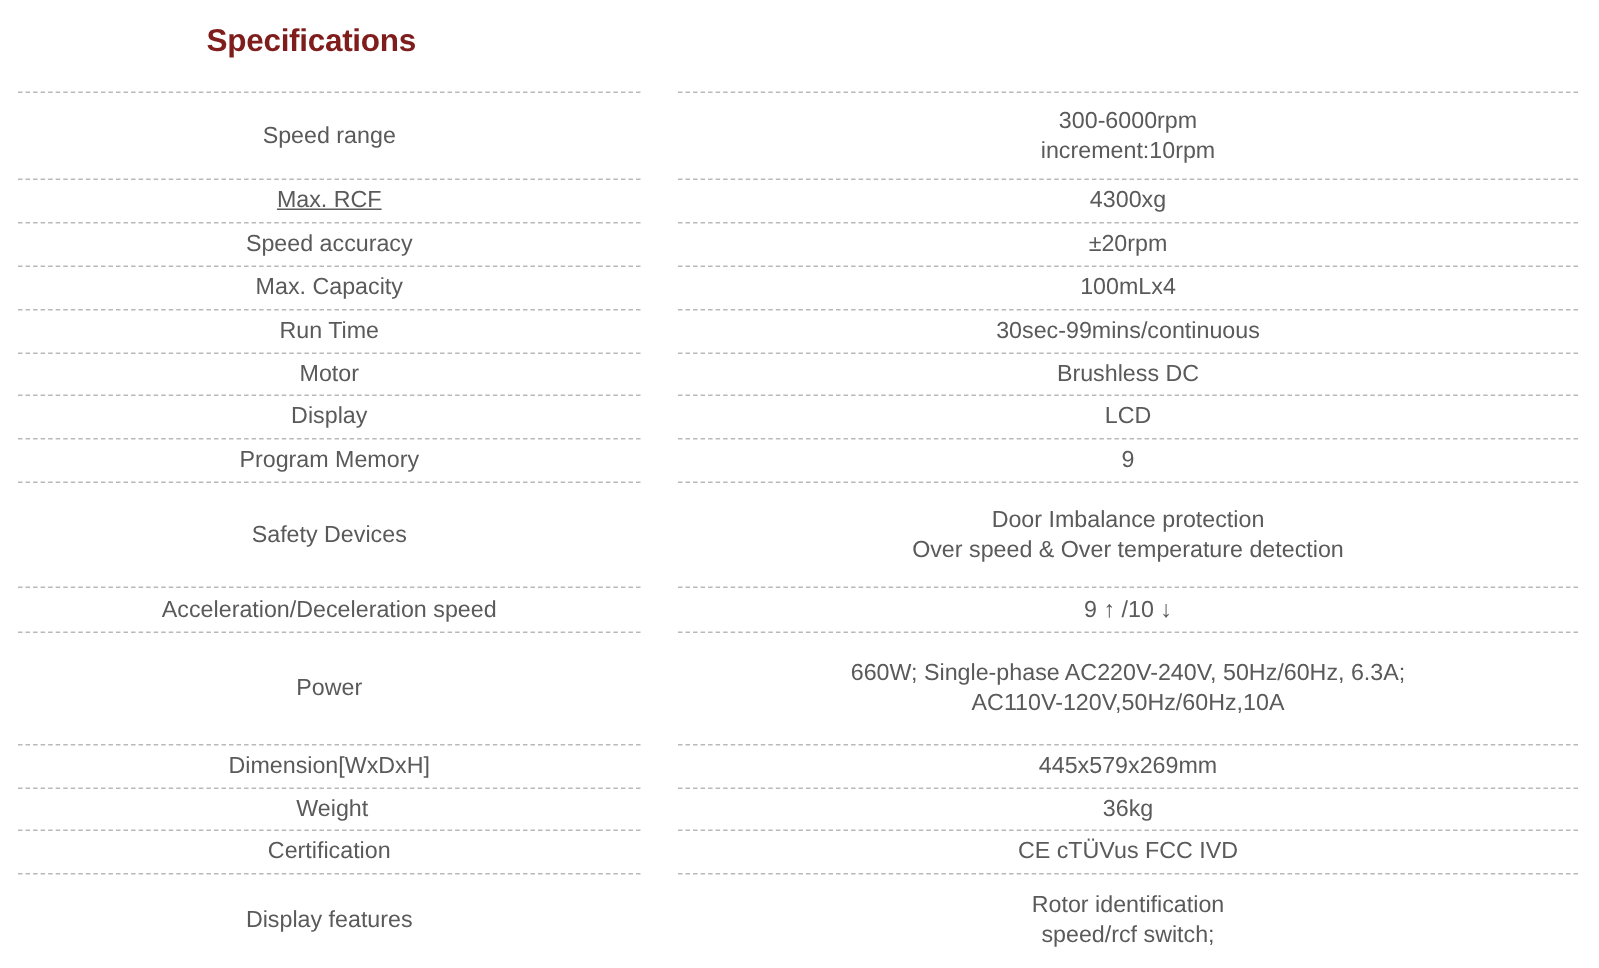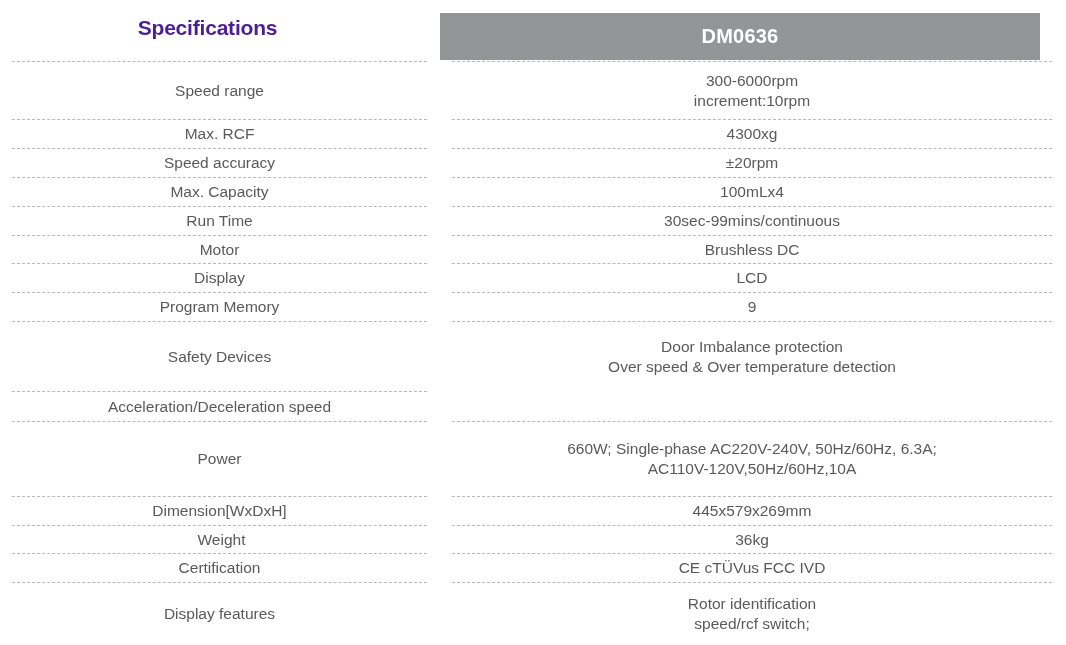--- a/index.html
+++ b/index.html
@@ -111,41 +111,38 @@
   .h-75 .cell { height: 75px; }
   .h-63 .cell { height: 63px; }
 </style>
 </head>
 <body style="color: rgb(90, 90, 90); background: rgb(255, 255, 255);">
 
 <div class="spec-sheet">
 
   <div class="header-row">
     <div class="header-left">
-      <span class="title" style="color: #4c1d95;">Specifications</span>
+      <span class="title" style="color: #7f1d1d;">Specifications</span>
     </div>
     <div class="header-gap"></div>
-    <div class="header-right" style="background: rgb(147, 149, 152);">
-      <span class="model-name" style="color: rgb(255, 255, 255);">DM0636</span>
-    </div>
   </div>
 
   <div class="rows">
       <div class="spec-row h-58">
         <div class="cell cell-label" style="border-top-color: rgb(185, 185, 185); height: 58px;">Speed range</div>
         <div class="cell cell-gap" style="height: 58px;"></div>
         <div class="cell cell-value" style="border-top-color: rgb(185, 185, 185); height: 58px;">
           <span class="multi">
             <span>300-6000rpm</span>
             <span>increment:10rpm</span>
           </span>
         </div>
       </div>
       <div class="spec-row h-29">
-        <div class="cell cell-label" style="border-top-color: rgb(185, 185, 185); height: 29px;">Max. RCF</div>
+        <div class="cell cell-label" style="border-top-color: rgb(185, 185, 185); height: 29px; text-decoration: underline;">Max. RCF</div>
         <div class="cell cell-gap" style="height: 29px;"></div>
         <div class="cell cell-value" style="border-top-color: rgb(185, 185, 185); height: 29px;">
           <span class="multi">
             <span>4300xg</span>
           </span>
         </div>
       </div>
       <div class="spec-row h-29">
         <div class="cell cell-label" style="border-top-color: rgb(185, 185, 185); height: 29px;">Speed accuracy</div>
         <div class="cell cell-gap" style="height: 29px;"></div>
@@ -206,20 +203,25 @@
         <div class="cell cell-value" style="border-top-color: rgb(185, 185, 185); height: 70px;">
           <span class="multi">
             <span>Door Imbalance protection</span>
             <span>Over speed &amp; Over temperature detection</span>
           </span>
         </div>
       </div>
       <div class="spec-row h-29">
         <div class="cell cell-label" style="border-top-color: rgb(185, 185, 185); height: 30px;">Acceleration/Deceleration speed</div>
         <div class="cell cell-gap" style="height: 30px;"></div>
+        <div class="cell cell-value" style="border-top-color: rgb(185, 185, 185); height: 30px;">
+          <span class="multi">
+            <span>9 ↑ /10 ↓</span>
+          </span>
+        </div>
       </div>
       <div class="spec-row h-75">
         <div class="cell cell-label" style="border-top-color: rgb(185, 185, 185); height: 75px;">Power</div>
         <div class="cell cell-gap" style="height: 75px;"></div>
         <div class="cell cell-value" style="border-top-color: rgb(185, 185, 185); height: 75px;">
           <span class="multi">
             <span>660W; Single-phase AC220V-240V, 50Hz/60Hz, 6.3A;</span>
             <span>AC110V-120V,50Hz/60Hz,10A</span>
           </span>
         </div>

